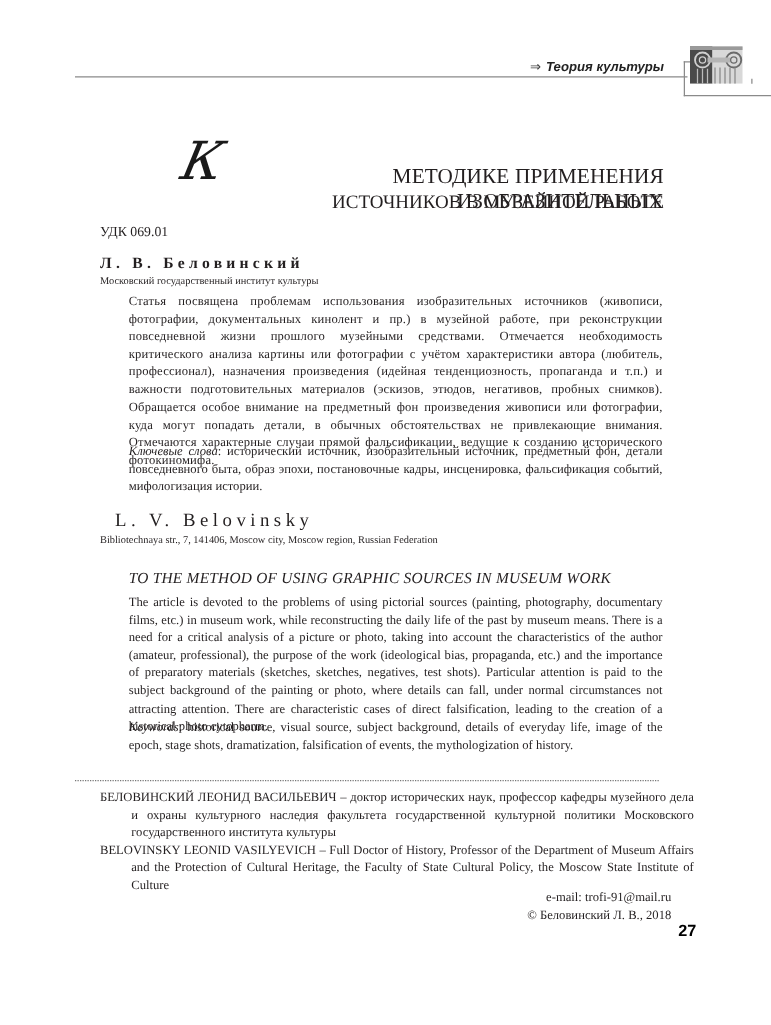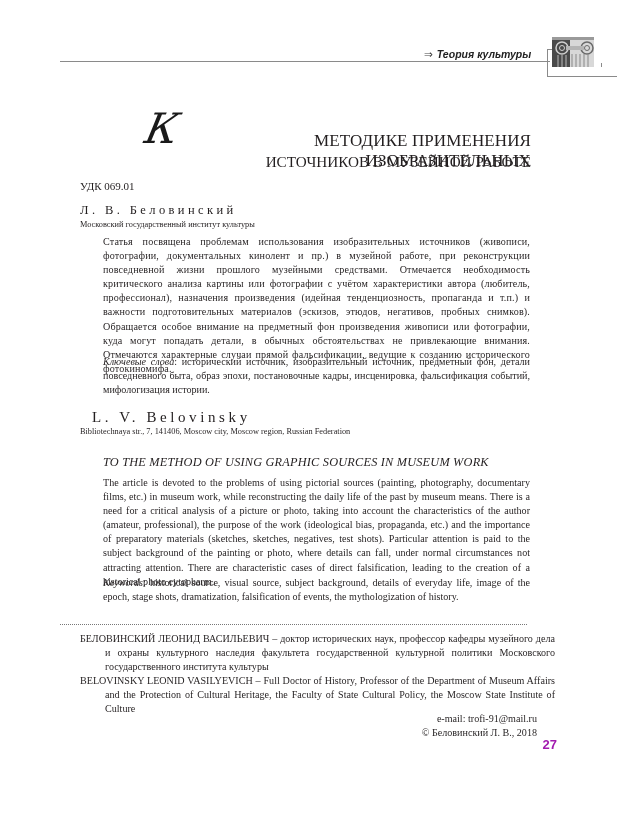--- a/index.html
+++ b/index.html
@@ -15,38 +15,38 @@
   #logo { left: 552px; top: 37px; width: 50px; height: 30px; }
   #logo-frame-v { left: 547px; top: 49px; width: 0; height: 28px; border-left: 1px solid #8a8a8a; }
   #logo-frame-h { left: 547px; top: 76px; width: 70px; height: 0; border-top: 1px solid #8a8a8a; }
   #logo-frame-h2 { left: 547px; top: 49px; width: 6px; height: 0; border-top: 1px solid #8a8a8a; }
   #logo-frame-v2 { left: 601px; top: 63px; width: 0; height: 4px; border-left: 1px solid #8a8a8a; }
   
   #title-k { left: 146px; top: 108px; font-family: "DejaVu Serif", serif; font-style: italic; font-size: 42px; line-height: 42px; color: #1a1a1a; font-weight: normal; transform: skewX(-12deg); }
   #title-l1 { left: 181px; top: 131px; width: 350px; text-align: right; font-size: 17px; letter-spacing: 0.1px; color: #231f20; }
   #title-l2 { left: 181px; top: 153px; width: 350px; text-align: right; font-size: 15.2px; color: #231f20; }
   #udk { left: 80px; top: 180px; font-size: 11px; text-align: center; }
-  #author-ru { left: 80px; top: 203px; font-size: 12.5px; font-weight: normal; letter-spacing: 3.4px; }
+  #author-ru { left: 80px; top: 203px; font-size: 12.5px; font-weight: bold; letter-spacing: 3.4px; }
   #affil-ru { left: 80px; top: 220px; font-size: 8.3px; }
   .para { font-size: 10.1px; line-height: 14.1px; text-align: justify; }
   #abstract-ru { left: 103px; top: 235px; width: 427px; letter-spacing: 0.15px; }
   #keywords-ru { left: 103px; top: 355px; width: 427px; }
   #author-en { left: 92px; top: 409px; font-size: 15px; font-weight: normal; letter-spacing: 3.6px; }
   #affil-en { left: 80px; top: 426px; width: 460px; font-size: 8.3px; line-height: 11.5px; }
   #title-en { left: 103px; top: 455px; font-size: 12.3px; font-style: italic; letter-spacing: 0.2px; }
   #abstract-en { left: 103px; top: 476px; width: 427px; }
   #keywords-en { left: 103px; top: 576px; width: 427px; }
   .it { font-style: italic; }
   #dots { left: 60px; top: 624px; width: 467px; height: 0; border-top: 1px dotted #777; }
   .bio { font-size: 10.1px; line-height: 14px; text-indent: -25px; padding-left: 25px; text-align: justify; }
   #bio-ru { left: 80px; top: 632px; width: 450px; }
   #bio-en { left: 80px; top: 674px; width: 450px; }
   #email { left: 380px; top: 713px; width: 157px; text-align: right; font-size: 10.1px; }
   #copyright { left: 380px; top: 727px; width: 157px; text-align: right; font-size: 10.1px; }
-  #page-num { left: 520px; top: 737px; width: 37px; text-align: right; font-family: "Liberation Sans", "DejaVu Sans", sans-serif; font-weight: bold; font-size: 13px; color: #a21caf; }
+  #page-num { left: 520px; top: 737px; width: 37px; text-align: right; font-family: "Liberation Sans", "DejaVu Sans", sans-serif; font-weight: bold; font-size: 13px; color: #000000; }
 </style>
 </head>
 <body>
 
 <div class="abs" id="hdr-line"></div>
 <div class="abs" id="hdr-section">
   <span class="arrow">⇒</span><span>Теория культуры</span>
 </div>
 <div class="abs" id="logo-frame-v"></div>
 <div class="abs" id="logo-frame-h"></div>

